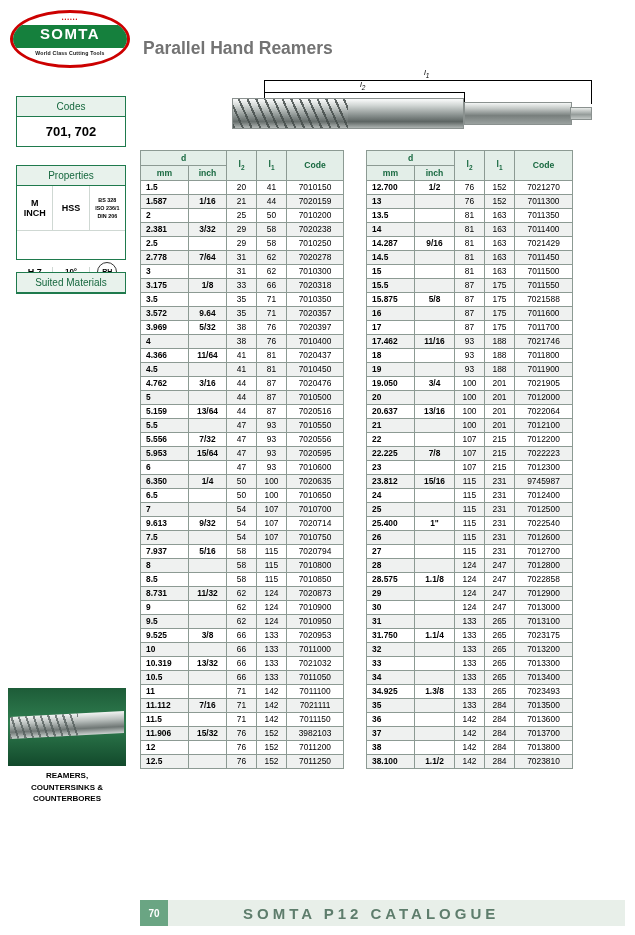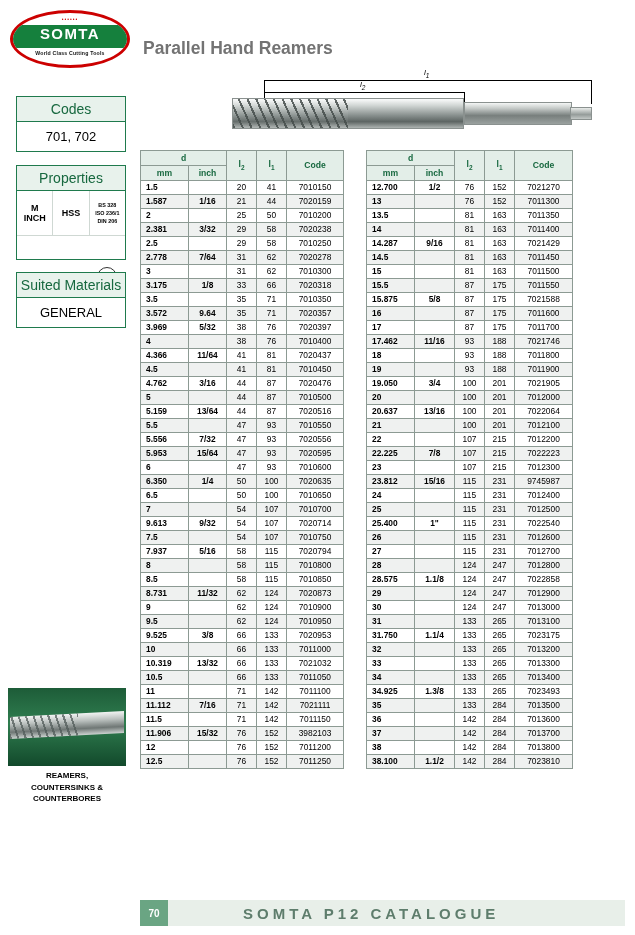--- a/index.html
+++ b/index.html
@@ -69,28 +69,28 @@
   .panel {
     position: absolute;
     border: 1px solid #1f7a4d;
     background: #ffffff;
   }
   .panel-head {
     background: #e8f2ec;
     border-bottom: 1px solid #1f7a4d;
     text-align: center;
     color: #17683f;
-    font-size: 14px;
+    font-size: 10px;
     padding: 4px 0;
   }
   .panel-body {
     text-align: center;
     padding: 7px 0;
     font-size: 13px;
-    font-weight: normal;
+    font-weight: bold;
     color: #000;
   }
 
   #codes-panel { left: 16px; top: 96px; width: 110px; }
   #props-panel { left: 16px; top: 165px; width: 110px; height: 95px; }
   #materials-panel { left: 16px; top: 272px; width: 110px; }
 
   .props-grid {
     display: flex;
     align-items: stretch;
@@ -304,21 +304,20 @@
       <span class="angle-ico">10°</span>
     </div>
     <div class="props-cell">
       <span class="circ">RH</span>
     </div>
   </div>
 </div>
 
 <div class="panel" id="materials-panel">
   <div class="panel-head">Suited Materials</div>
-  <div class="panel-body">GENERAL</div>
 </div>
 
 <div class="photo">
   <div class="tool"></div>
 </div>
 <div class="photo-caption">
   <div>REAMERS,</div>
   <div>COUNTERSINKS &amp;</div>
   <div>COUNTERBORES</div>
 </div>

